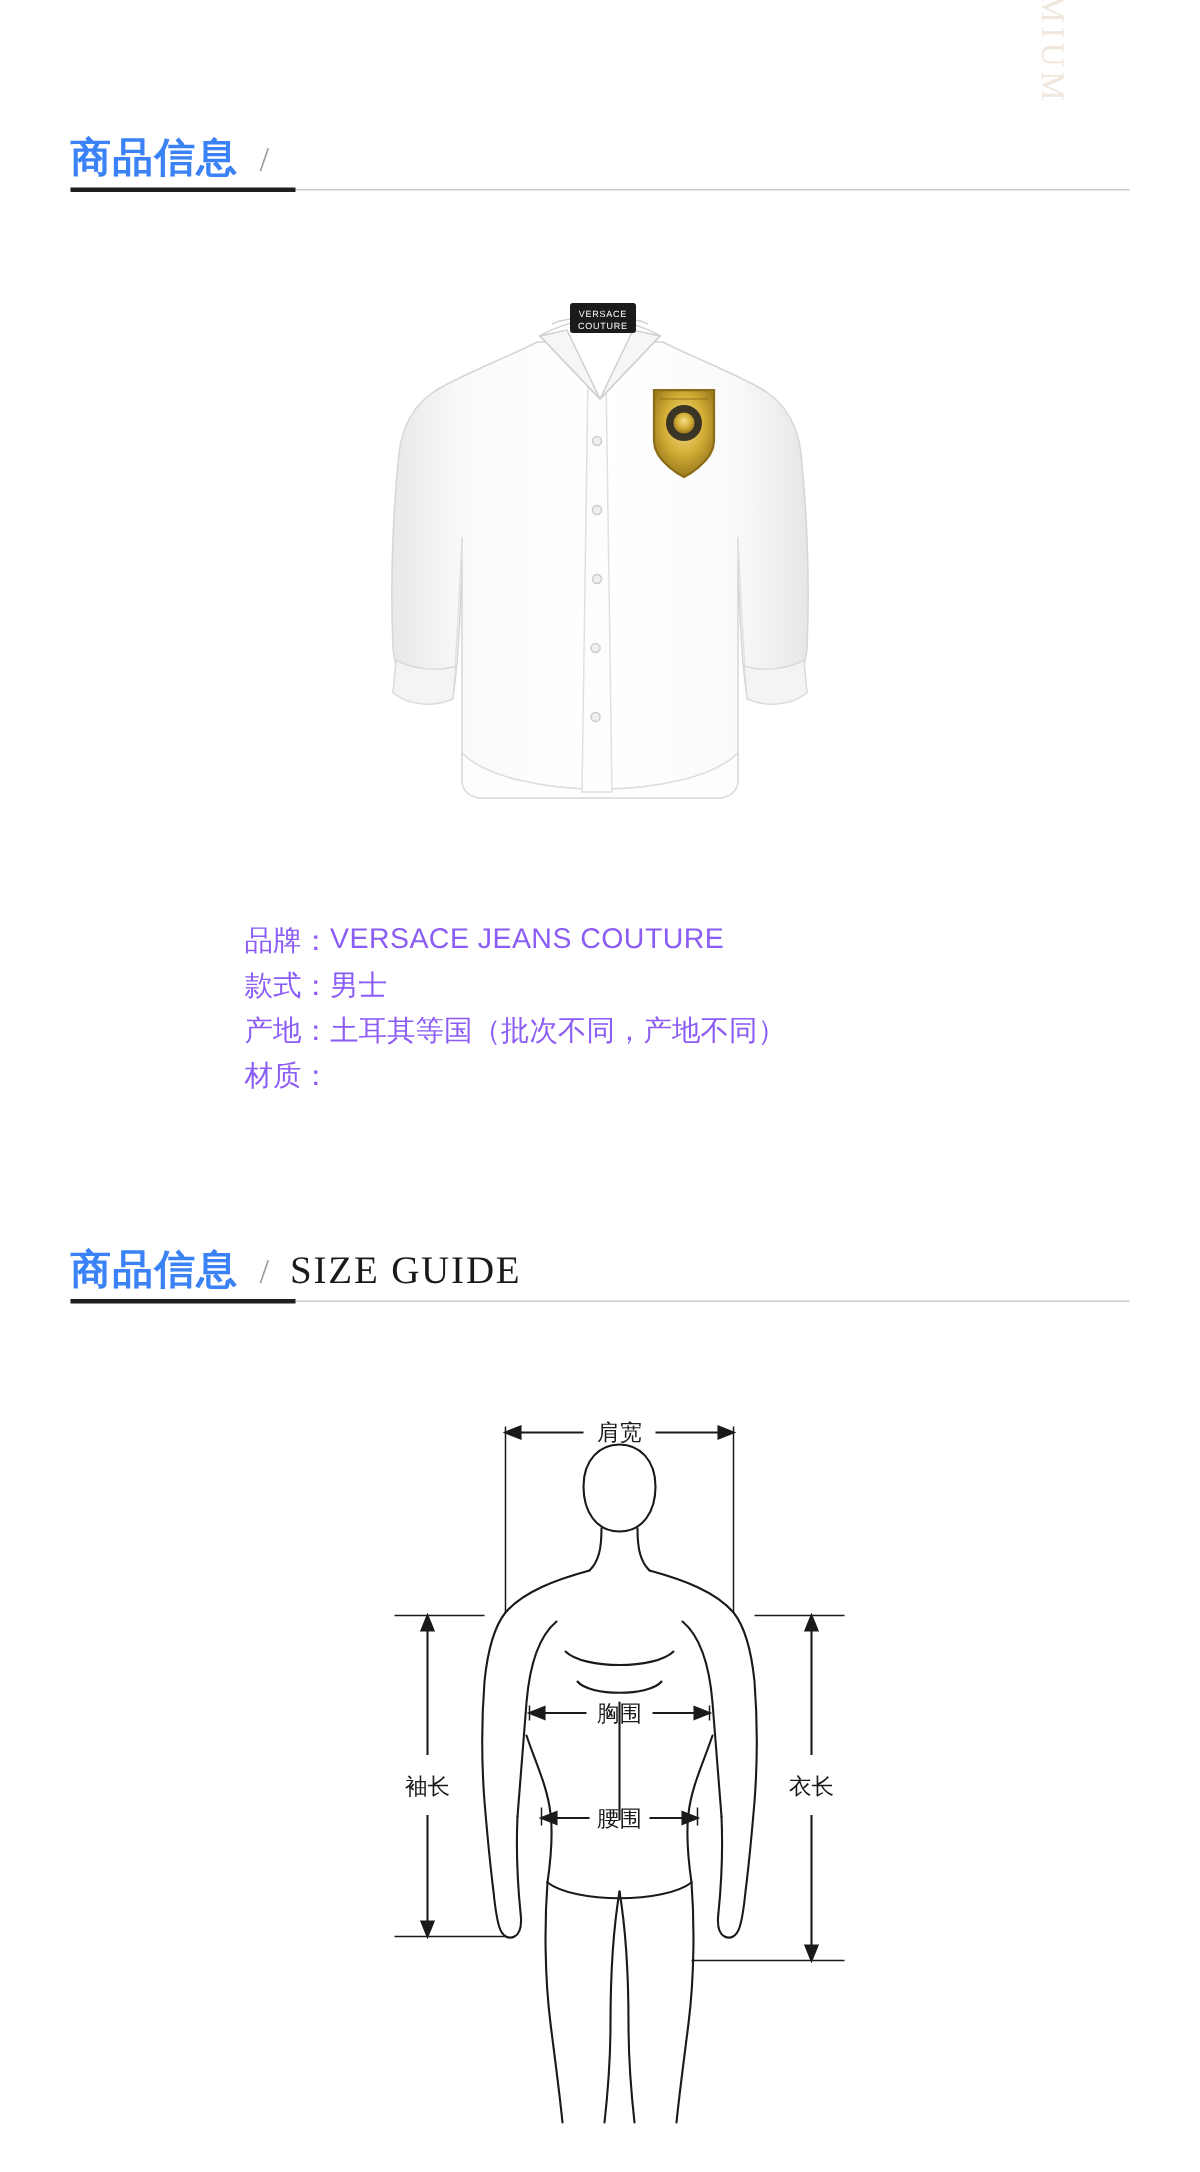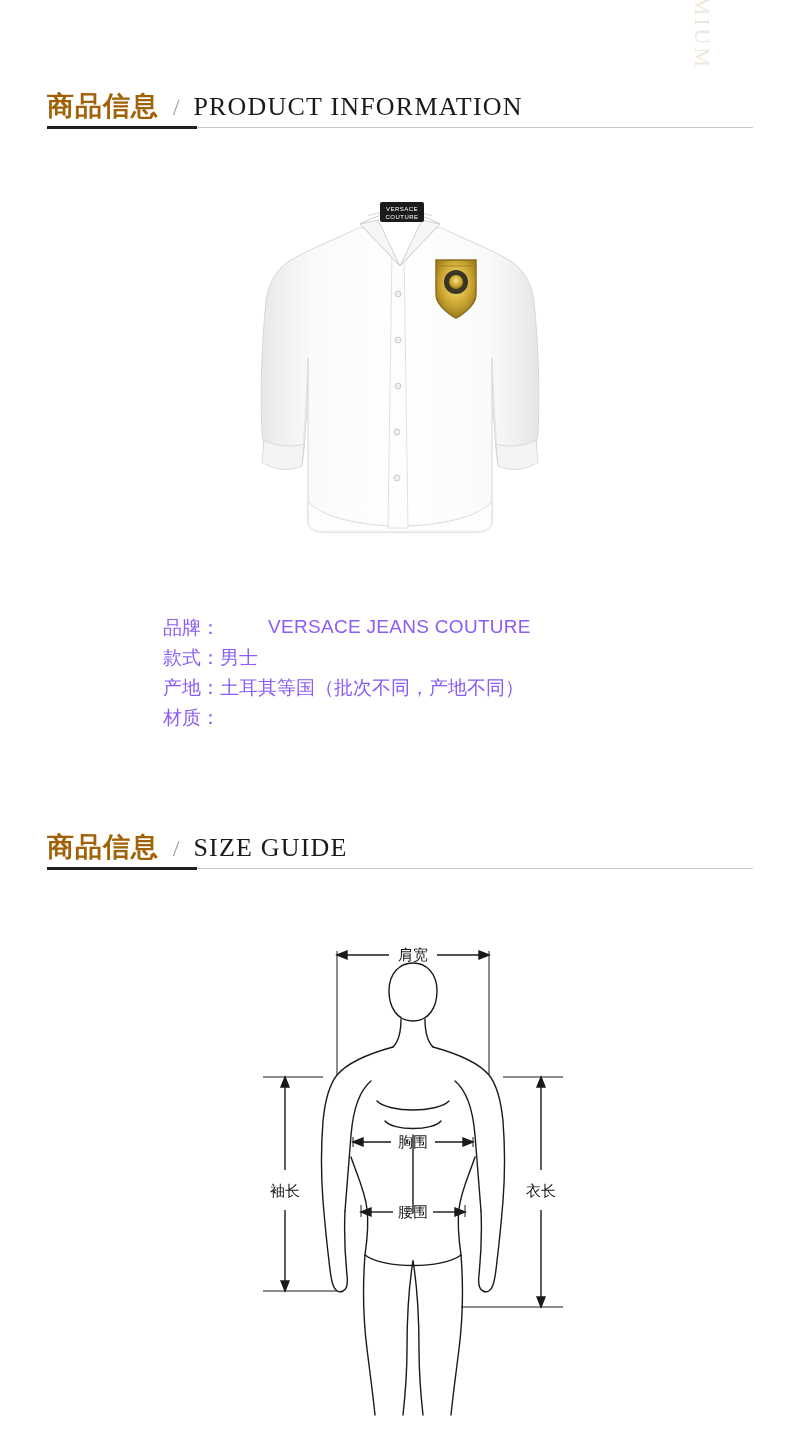--- a/index.html
+++ b/index.html
@@ -26,21 +26,21 @@
     display: flex;
     align-items: baseline;
     gap: 0;
     padding-bottom: 6px;
   }
   .title-cn {
     font-family: "DejaVu Sans", sans-serif;
     font-size: 27px;
     font-weight: bold;
     letter-spacing: 1px;
-    color: #a16207;
+    color: #3b82f6;
     line-height: 1;
   }
   .title-sep {
     font-size: 23px;
     color: #9a9a9a;
     margin: 0 14px;
     font-family: "Liberation Serif", serif;
   }
   .title-en {
     font-family: "Liberation Serif", serif;
@@ -104,21 +104,21 @@
     font-size: 19px;
     line-height: 30px;
     color: #8b5cf6;
   }
   #spec-list .spec-row {
     white-space: nowrap;
     display: flex;
   }
   #spec-list .spec-label { }
   #spec-list .spec-value { }
-  .latin { font-family: "Liberation Sans", sans-serif; letter-spacing: 0.3px; margin-left: 48px; }
+  .latin { font-family: "Liberation Sans", sans-serif; letter-spacing: 0.3px; }
 
   
   #size-figure {
     position: absolute;
     left: 225px;
     top: 925px;
     width: 375px;
     height: 500px;
   }
   #size-figure svg { display: block; }
@@ -130,21 +130,20 @@
 </style>
 </head>
 <body>
 
 <div class="watermark">PREMIUM</div>
 
 <div class="section-header" id="header-product">
   <div class="titles">
     <span class="title-cn">商品信息</span>
     <span class="title-sep">/</span>
-    <span class="title-en">PRODUCT INFORMATION</span>
   </div>
   <div class="rule thick-left"></div>
 </div>
 
 <div id="shirt-figure">
   <svg width="320" height="360" viewBox="0 0 320 360" xmlns="http://www.w3.org/2000/svg">
     <defs>
       <linearGradient id="shade" x1="0" y1="0" x2="1" y2="0">
         <stop offset="0%" stop-color="#e8e8e8"></stop>
         <stop offset="18%" stop-color="#fafafa"></stop>

